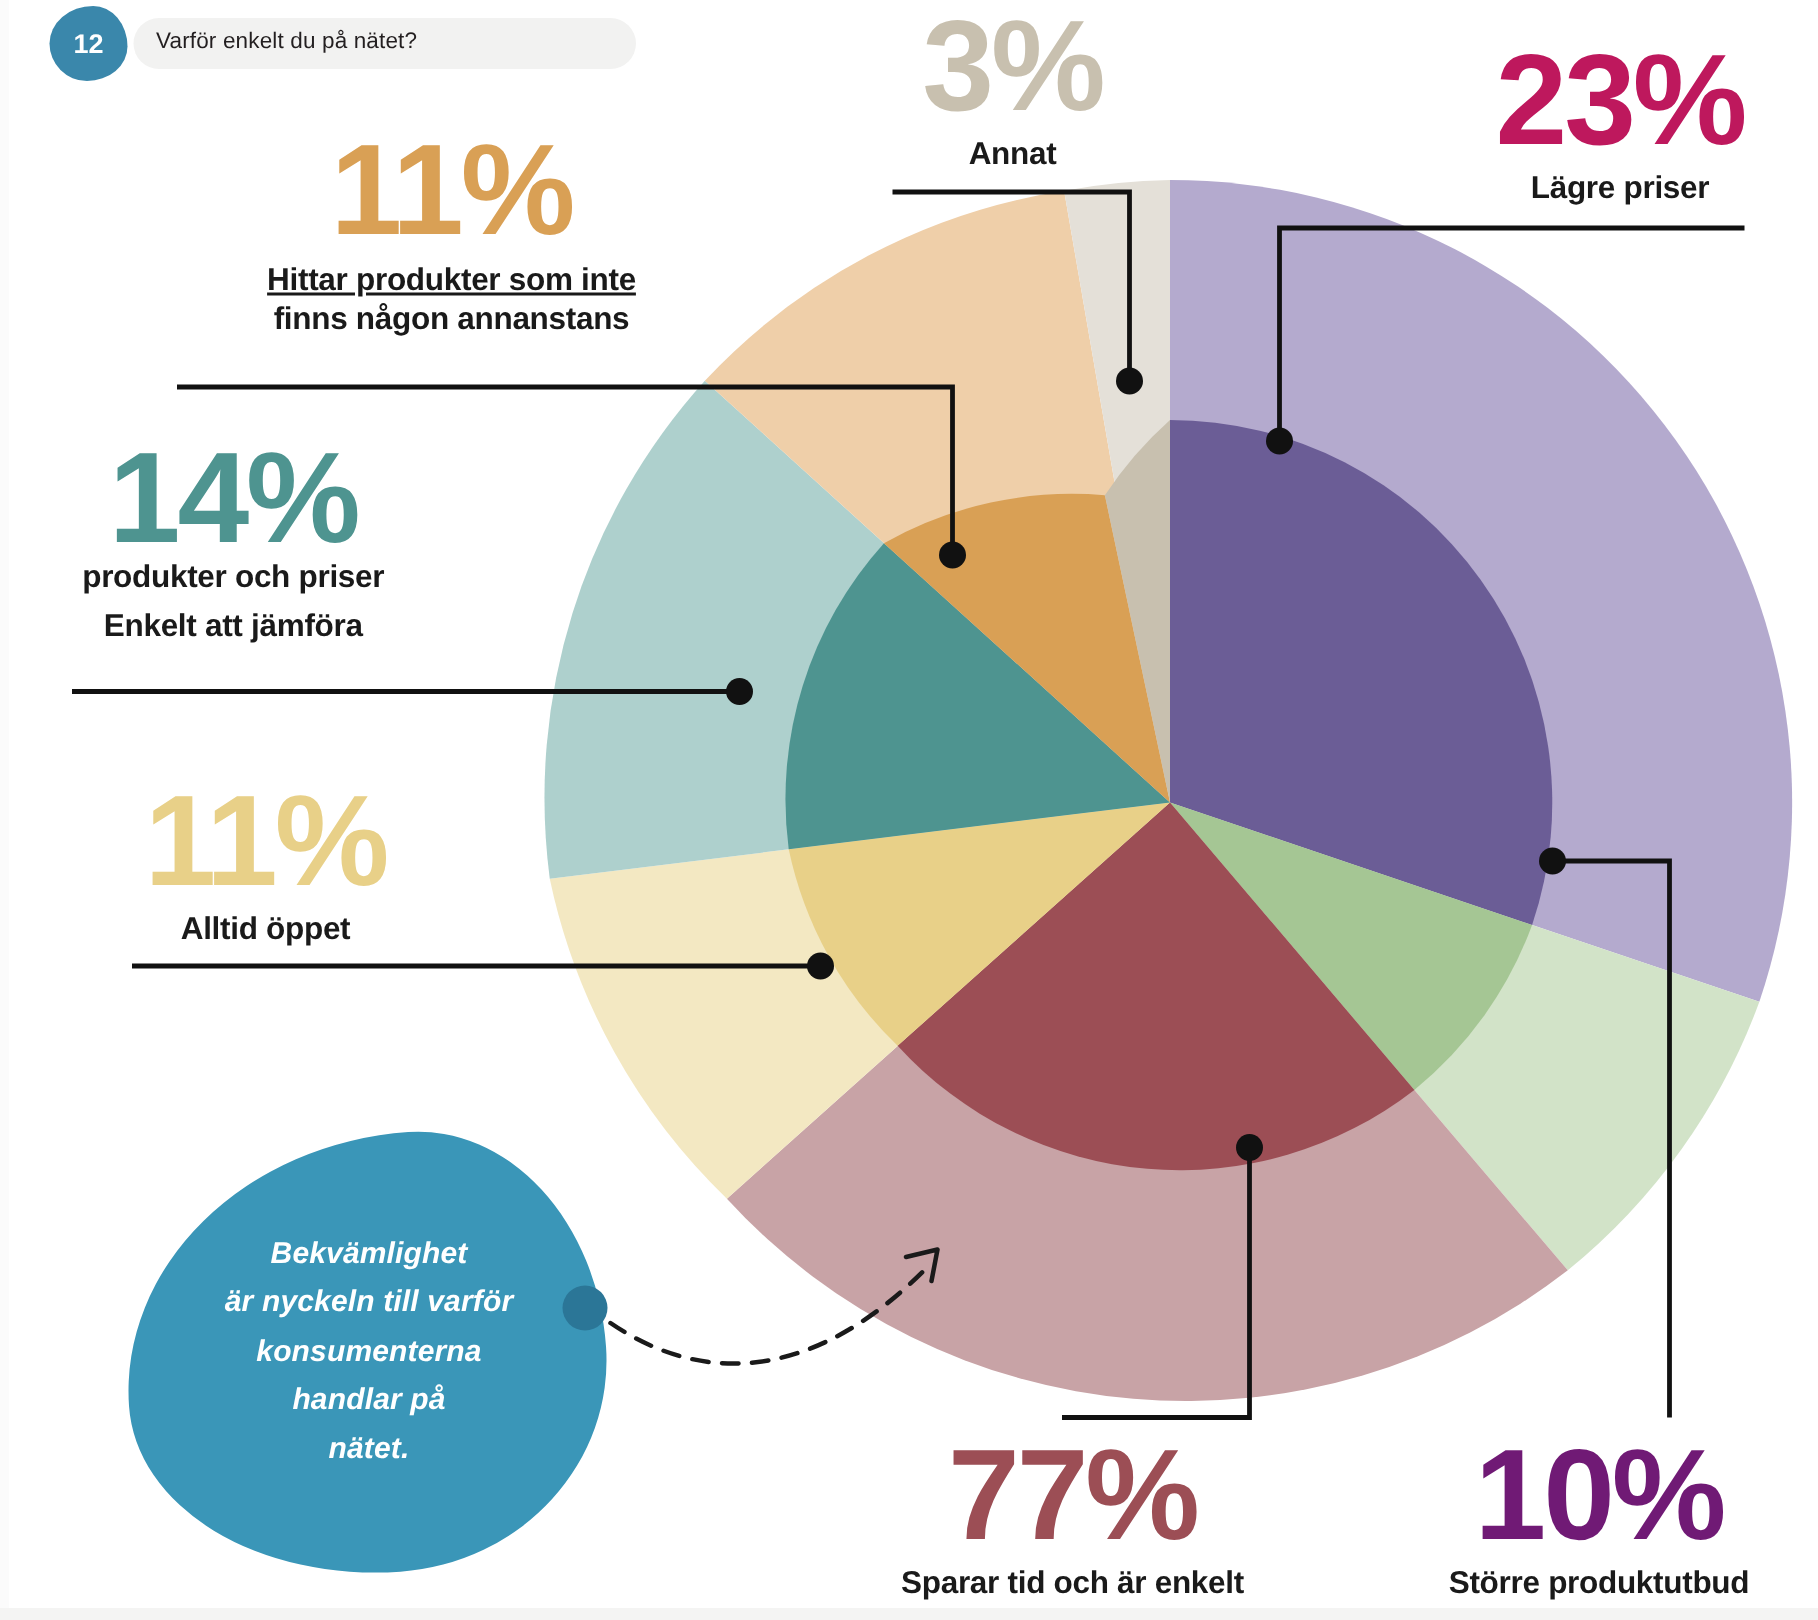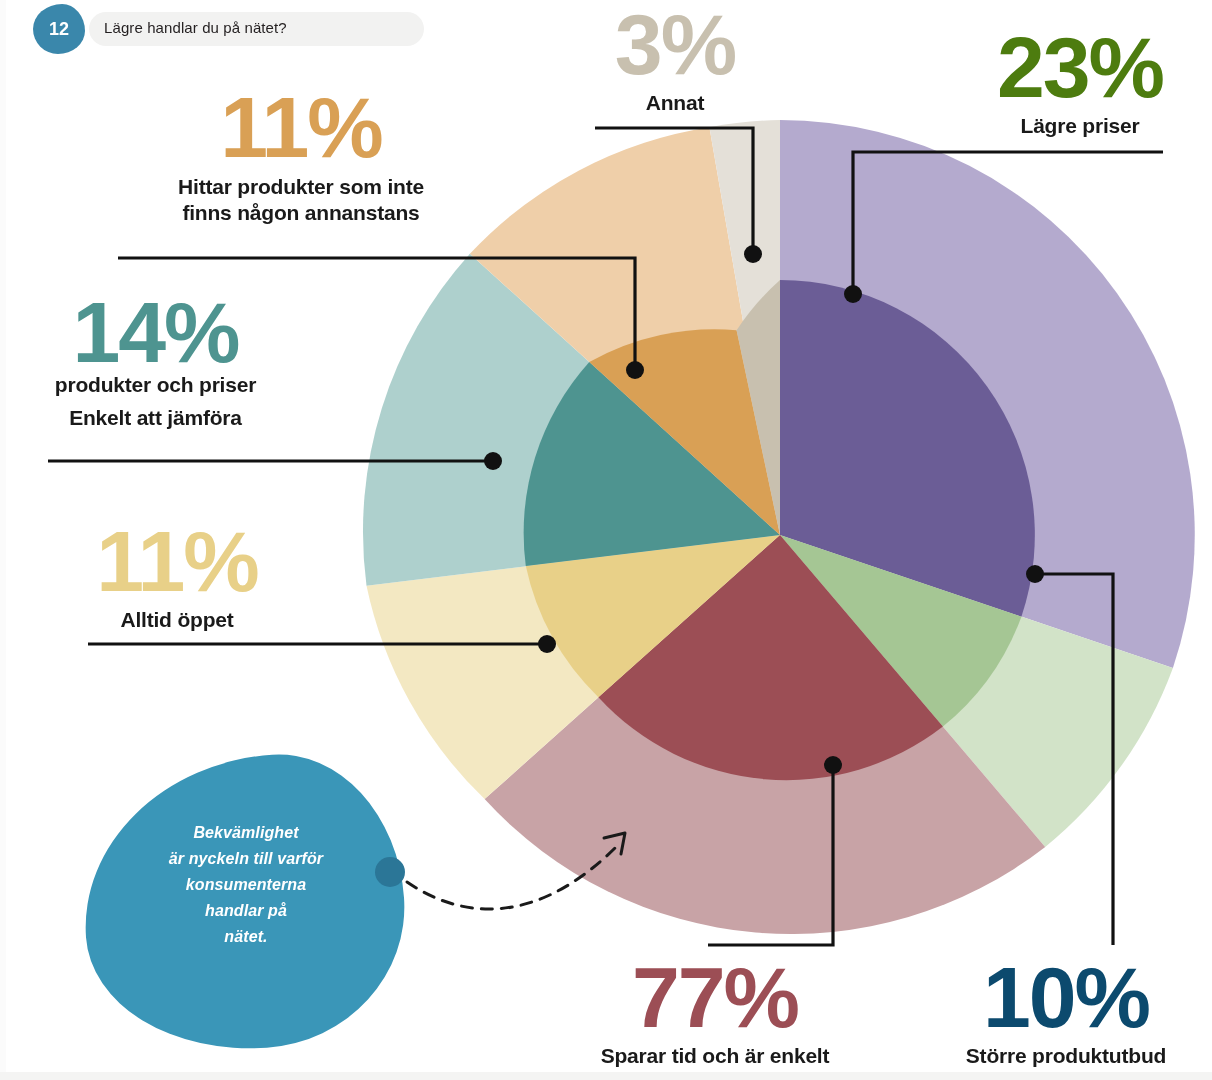--- a/index.html
+++ b/index.html
@@ -52,41 +52,41 @@
   
   .quote-blob{
     position:absolute;left:84px;top:757px;width:320px;height:292px;
     background:#3a96b8;
     border-radius:62% 38% 46% 54% / 58% 52% 48% 42%;
     transform:rotate(-4deg);
   }
   .quote-text{
     position:absolute;left:96px;top:820px;width:300px;
     text-align:center;color:#ffffff;font-style:italic;font-weight:bold;
-    font-size:16px;line-height:1.62;letter-spacing:.1px;
+    font-size:20px;line-height:1.62;letter-spacing:.1px;
   }
   .quote-dot{
     position:absolute;left:375px;top:857px;width:30px;height:30px;
     border-radius:50%;background:#2b7697;
   }
   .bottom-strip{position:absolute;left:0;top:1072px;width:1212px;height:8px;background:#f4f4f3;}
   .left-strip{position:absolute;left:0;top:0;width:6px;height:1080px;background:#fbfbfb;}
 </style>
 </head>
 <body>
 
 <div id="stage">
 
   <div class="left-strip"></div>
 
   <div class="header">
     <div class="hdr-pill"></div>
     <div class="hdr-blob"></div>
     <div class="hdr-num">12</div>
-    <div class="hdr-pill-text">Lägre handlar du på nätet?</div>
+    <div class="hdr-pill-text">Varför enkelt du på nätet?</div>
   </div>
 
   <div class="pie-wrap">
     <svg width="1212" height="1080" viewBox="0 0 1212 1080" xmlns="http://www.w3.org/2000/svg">
       <g>
 
         <path d="M780,535 L780,120 A415,415 0 0,1 1172.9,667.9 Z" fill="#B4AACE"></path>
         <path d="M780,535 L1172.9,667.9 A415,415 0 0,1 1045.2,846.9 Z" fill="#D2E3C8"></path>
         <path d="M780,535 L1045.2,846.9 A415,415 0 0,1 484.6,799.1 Z" fill="#C8A3A6"></path>
         <path d="M780,535 L484.6,799.1 A415,415 0 0,1 366.5,585.8 Z" fill="#F3E8C2"></path>
@@ -137,48 +137,48 @@
       </g>
     </svg>
   </div>
 
   <div class="callout c-center" style="left:555px;top:5px;width:240px;">
     <div class="pct" style="font-size:86px;color:#C8C0AF;">3%</div>
     <div class="cap" style="margin-top:6px;">Annat</div>
   </div>
 
   <div class="callout c-center" style="left:955px;top:28px;width:250px;">
-    <div class="pct" style="font-size:86px;color:#4d7c0f;">23%</div>
+    <div class="pct" style="font-size:86px;color:#be185d;">23%</div>
     <div class="cap" style="margin-top:6px;">Lägre priser</div>
   </div>
 
   <div class="callout c-center" style="left:95px;top:88px;width:412px;">
     <div class="pct" style="font-size:86px;color:#D9A055;">11%</div>
-    <div class="cap" style="margin-top:7px;">Hittar produkter som inte</div>
+    <div class="cap" style="margin-top:7px;text-decoration:underline;">Hittar produkter som inte</div>
     <div class="cap">finns någon annanstans</div>
   </div>
 
   <div class="callout c-center" style="left:8px;top:293px;width:295px;">
     <div class="pct" style="font-size:86px;color:#4E9490;">14%</div>
     <div class="cap">produkter och priser</div>
     <div class="cap" style="margin-top:7px;">Enkelt att jämföra</div>
   </div>
 
   <div class="callout c-center" style="left:38px;top:522px;width:278px;">
     <div class="pct" style="font-size:86px;color:#E8D088;">11%</div>
     <div class="cap" style="margin-top:6px;">Alltid öppet</div>
   </div>
 
   <div class="callout c-center" style="left:545px;top:958px;width:340px;">
     <div class="pct" style="font-size:86px;color:#9C4E55;">77%</div>
     <div class="cap" style="margin-top:6px;">Sparar tid och är enkelt</div>
   </div>
 
   <div class="callout c-center" style="left:920px;top:958px;width:292px;">
-    <div class="pct" style="font-size:86px;color:#0c4a6e;">10%</div>
+    <div class="pct" style="font-size:86px;color:#701a75;">10%</div>
     <div class="cap" style="margin-top:6px;text-align:center;">Större produktutbud</div>
   </div>
 
   <div class="quote-blob"></div>
   <div class="quote-text">
     <div>Bekvämlighet</div>
     <div>är nyckeln till varför</div>
     <div>konsumenterna</div>
     <div>handlar på</div>
     <div>nätet.</div>

